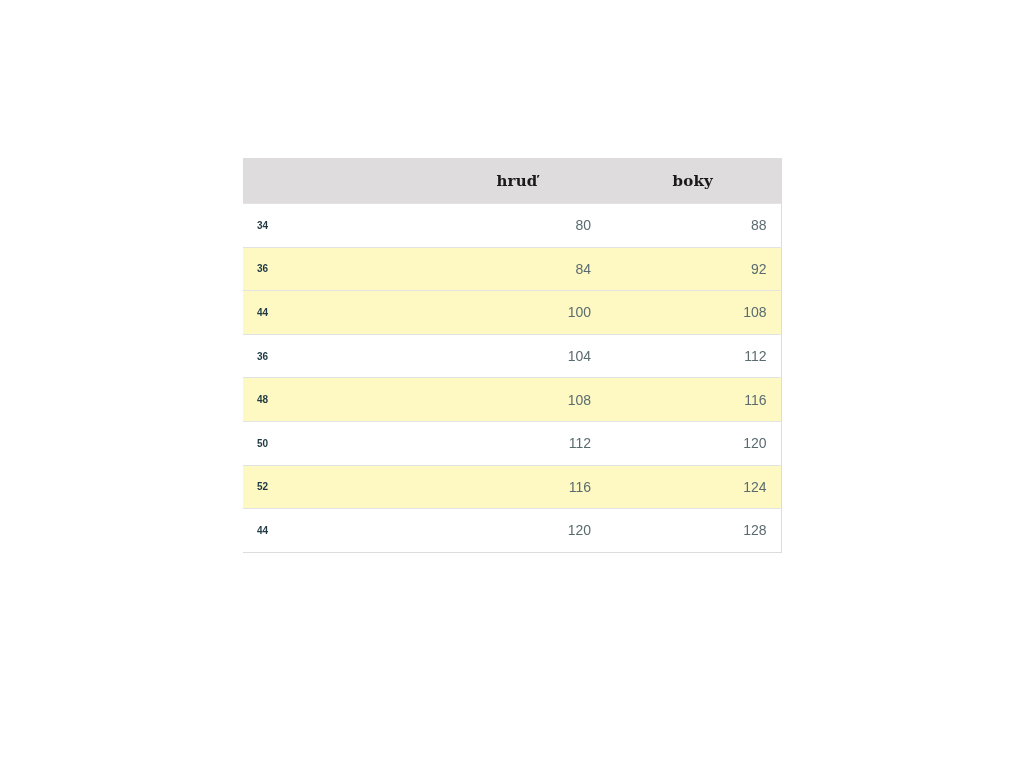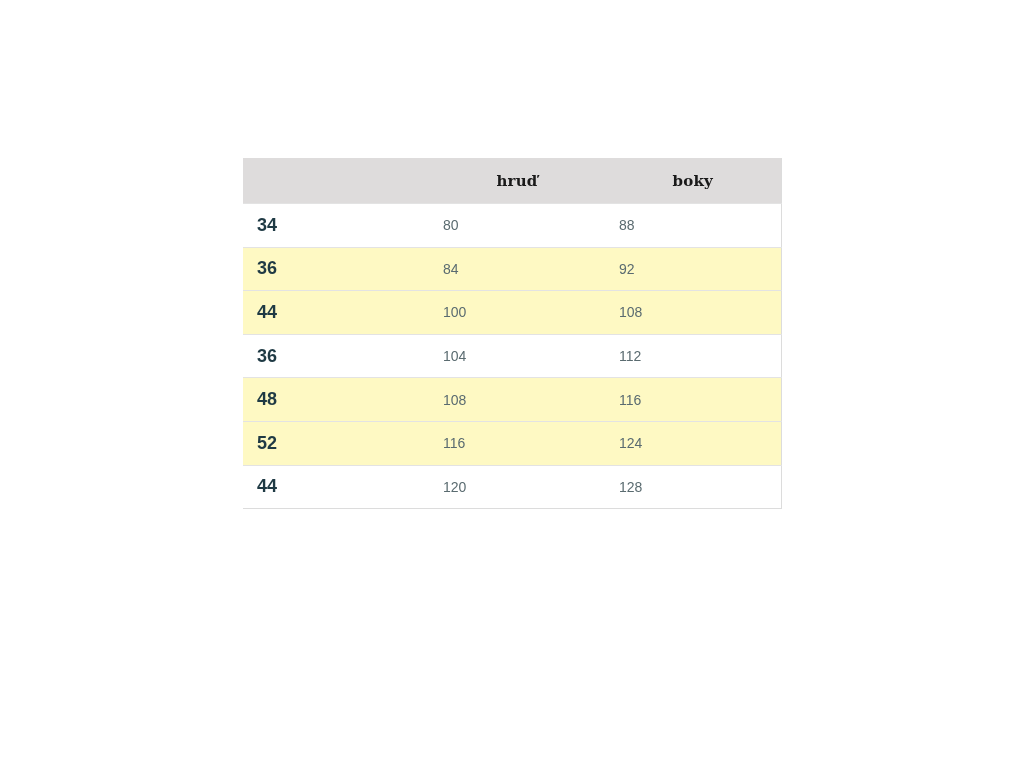--- a/index.html
+++ b/index.html
@@ -73,25 +73,25 @@
     padding: 0 14px;
     font-size: 14px;
     vertical-align: middle;
     border-top: 1px solid #e3e3e3;
   }
 
   tbody td.size-cell {
     text-align: left;
     font-weight: bold;
     color: #1f3a44;
-    font-size: 18px;
+    font-size: 10px;
   }
 
   tbody td.value-cell {
-    text-align: left;
+    text-align: right;
     font-weight: normal;
     color: #5a6b70;
     font-size: 14px;
   }
 </style>
 </head>
 <body>
 
 <div id="page">
 
@@ -128,20 +128,25 @@
           <tr class="odd-row">
             <td class="size-cell">36</td>
             <td class="value-cell">104</td>
             <td class="value-cell">112</td>
           </tr>
           <tr class="even-row">
             <td class="size-cell">48</td>
             <td class="value-cell">108</td>
             <td class="value-cell">116</td>
           </tr>
+          <tr class="odd-row">
+            <td class="size-cell">50</td>
+            <td class="value-cell">112</td>
+            <td class="value-cell">120</td>
+          </tr>
           <tr class="even-row">
             <td class="size-cell">52</td>
             <td class="value-cell">116</td>
             <td class="value-cell">124</td>
           </tr>
           <tr class="odd-row">
             <td class="size-cell">44</td>
             <td class="value-cell">120</td>
             <td class="value-cell">128</td>
           </tr>

